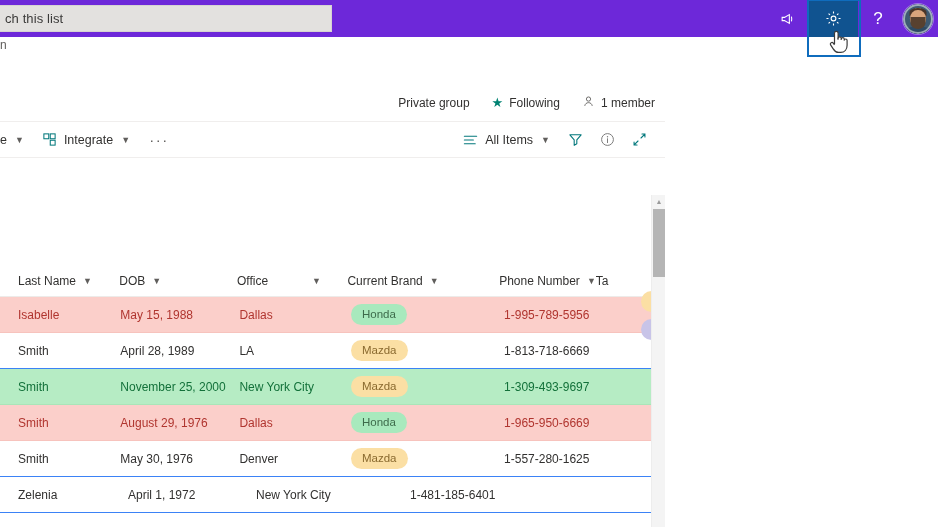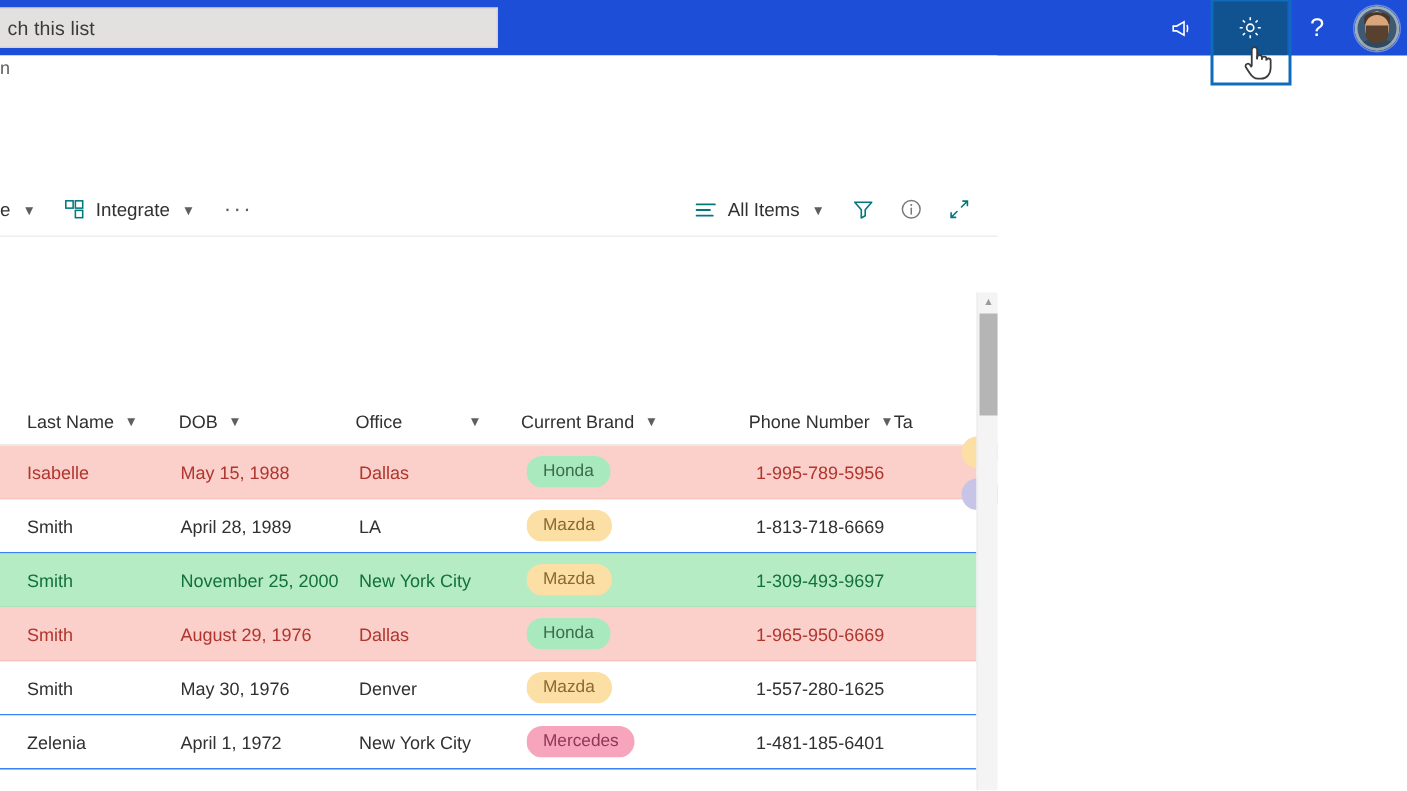--- a/index.html
+++ b/index.html
@@ -8,21 +8,21 @@
     overflow: hidden;
     background: #ffffff;
     font-family: "Liberation Sans", sans-serif;
     -webkit-font-smoothing: antialiased;
   }
   #root { position: relative; width: 938px; height: 527px; background: #ffffff; }
 
   
   .suite-bar {
     position: absolute; left: 0; top: 0; width: 938px; height: 37px;
-    background: #1d4ed8;
+    background: #6d28d9;
   }
   .search-box {
     position: absolute; left: -40px; top: 5px; width: 372px; height: 27px;
     background: #e3e1df;
     border: 1px solid #d6d3d1;
     display: flex; align-items: center;
     padding-left: 44px;
     font-size: 13px; color: #3b3a39;
     letter-spacing: .1px;
   }
@@ -279,20 +279,38 @@
     <path d="M9.5 17V6.2c0-1 .8-1.8 1.8-1.8s1.8.8 1.8 1.8v6.3" fill="#ffffff" stroke="#3b3b3b" stroke-width="1.2"></path>
     <path d="M13.1 12.5v-1.1c0-.9.7-1.6 1.6-1.6s1.6.7 1.6 1.6v1.4" fill="#ffffff" stroke="#3b3b3b" stroke-width="1.2"></path>
     <path d="M16.3 12.8v-.6c0-.9.7-1.5 1.5-1.5s1.5.7 1.5 1.5v1.2" fill="#ffffff" stroke="#3b3b3b" stroke-width="1.2"></path>
     <path d="M19.3 13.4c0-.8.6-1.4 1.4-1.4s1.4.6 1.4 1.4v4.8c0 4.2-2.6 7.2-6.4 7.2h-2.2c-2.6 0-3.8-1.3-5.3-3.6l-2.6-4c-.5-.8-.2-1.7.6-2.1.7-.4 1.6-.2 2.1.5l1.2 1.7" fill="#ffffff" stroke="#3b3b3b" stroke-width="1.2"></path>
   </svg>
 
   <div class="page">
     <span class="edge-letter">n</span>
   </div>
 
+  <div class="site-meta">
+    <div class="meta-item static">
+      <span>Private group</span>
+    </div>
+    <div class="meta-item">
+      <span class="star-ico">★</span>
+      <span>Following</span>
+    </div>
+    <div class="meta-item">
+      <span class="person-ico">
+        <svg width="13" height="13" viewBox="0 0 16 16" fill="none" stroke="#605e5c" stroke-width="1.1">
+          <circle cx="8" cy="5" r="2.6"></circle>
+          <path d="M3.4 13.4c.4-2.5 2.3-4 4.6-4s4.2 1.5 4.6 4"></path>
+        </svg>
+      </span>
+      <span>1 member</span>
+    </div>
+  </div>
 
   <div class="cmd-bar">
     <div class="cmd-left">
 
       <div class="cmd-btn" style="padding-left:0;">
         <span>e</span>
         <span class="chev">▼</span>
       </div>
 
       <div class="cmd-btn">
@@ -427,23 +445,20 @@
           <span class="pill mazda">Mazda</span>
         </div>
         <div class="cell c-phone">1-557-280-1625</div>
         <div class="cell c-tags"></div>
       </div>
 
       <div class="row white">
         <div class="cell c-last">Zelenia</div>
         <div class="cell c-dob">April 1, 1972</div>
         <div class="cell c-off">New York City</div>
-        <div class="cell c-brand">
-          <span class="pill mercedes">Mercedes</span>
-        </div>
         <div class="cell c-phone">1-481-185-6401</div>
         <div class="cell c-tags"></div>
       </div>
 
     </div>
 
     <div class="peek a"></div>
     <div class="peek b"></div>
   </div>
 

